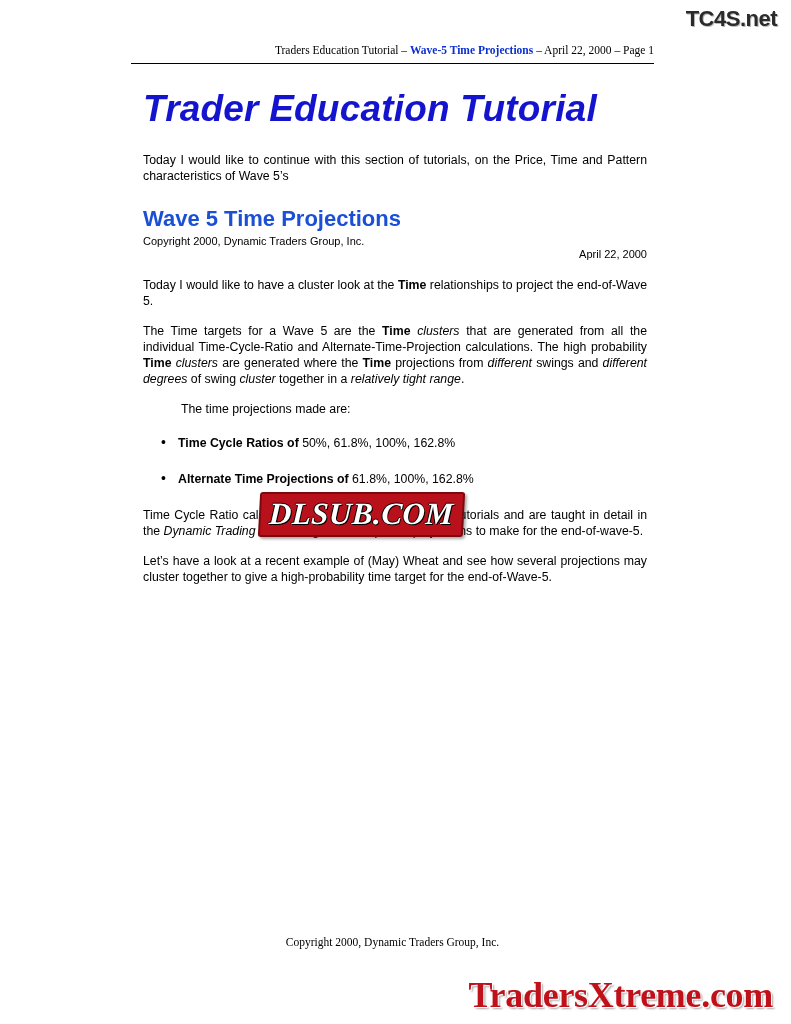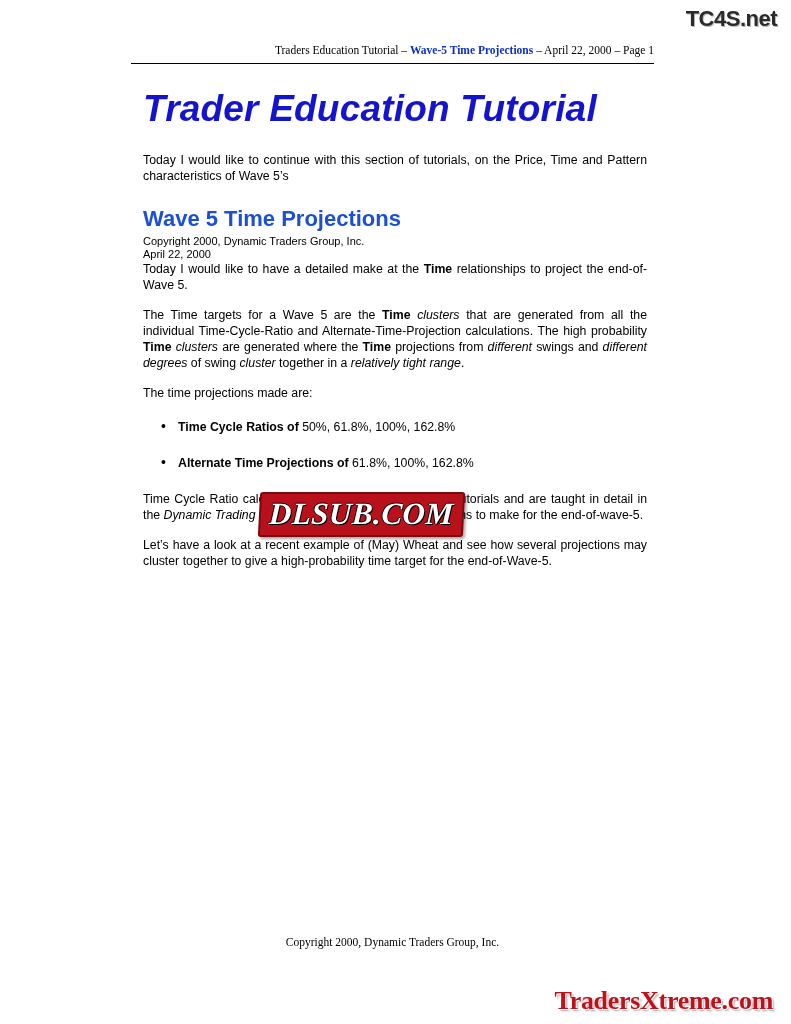--- a/index.html
+++ b/index.html
@@ -155,21 +155,21 @@
     font-size: 11.5px;
     color: #000;
   }
 
   .tx-watermark {
     position: absolute;
     right: 18px;
     bottom: 8px;
     font-family: "Liberation Serif", serif;
     font-weight: bold;
-    font-size: 26px;
+    font-size: 36px;
     color: #c0111b;
     text-shadow: 1px 1px 0 #ffffff, 2px 2px 2px rgba(0,0,0,0.35);
     letter-spacing: -0.3px;
   }
 </style>
 </head>
 <body>
 
 <div class="page">
 
@@ -181,27 +181,27 @@
   <div class="rule"></div>
 
   <div class="content">
 
     <h1 class="doc-title">Trader Education Tutorial</h1>
 
     <p class="body-text">Today I would like to continue with this section of tutorials, on the Price, Time and Pattern characteristics of Wave 5’s</p>
 
     <h2 class="section-title">Wave 5 Time Projections</h2>
     <p class="copy-line">Copyright 2000, Dynamic Traders Group, Inc.</p>
-    <p class="copy-line" style="">April 22, 2000</p>
-
-    <p class="body-text"><span>Today I would like to  have a detailed make at the </span><span class="b">Time</span><span> relationships to project the end-of-Wave 5.</span></p>
+    <p class="copy-line" style="margin-bottom:16px;text-align:right;">April 22, 2000</p>
+
+    <p class="body-text"><span>Today I would like to  have a cluster look at the </span><span class="b">Time</span><span> relationships to project the end-of-Wave 5.</span></p>
 
     <p class="body-text"><span>The Time targets for a Wave 5 are the </span><span class="b">Time</span><span class="i"> clusters</span><span> that are generated from all the individual Time-Cycle-Ratio and Alternate-Time-Projection calculations. The high probability </span><span class="b">Time</span><span class="i"> clusters</span><span> are generated where the </span><span class="b">Time</span><span> projections from </span><span class="i">different</span><span> swings and </span><span class="i">different degrees</span><span> of swing </span><span class="i">cluster</span><span> together in a </span><span class="i">relatively tight range</span><span>.</span></p>
 
-    <p class="body-text" style="margin-bottom:18px;">The time projections made are:</p>
+    <p class="body-text" style="margin-bottom:18px;margin-left:38px;">The time projections made are:</p>
 
     <ul class="bullets">
       <li>
         <span class="bullet-dot">•</span>
         <span class="b">Time Cycle Ratios of </span><span>50%, 61.8%, 100%, 162.8%</span>
       </li>
       <li>
         <span class="bullet-dot">•</span>
         <span class="b">Alternate Time Projections of </span><span>61.8%, 100%, 162.8%</span>
       </li>

